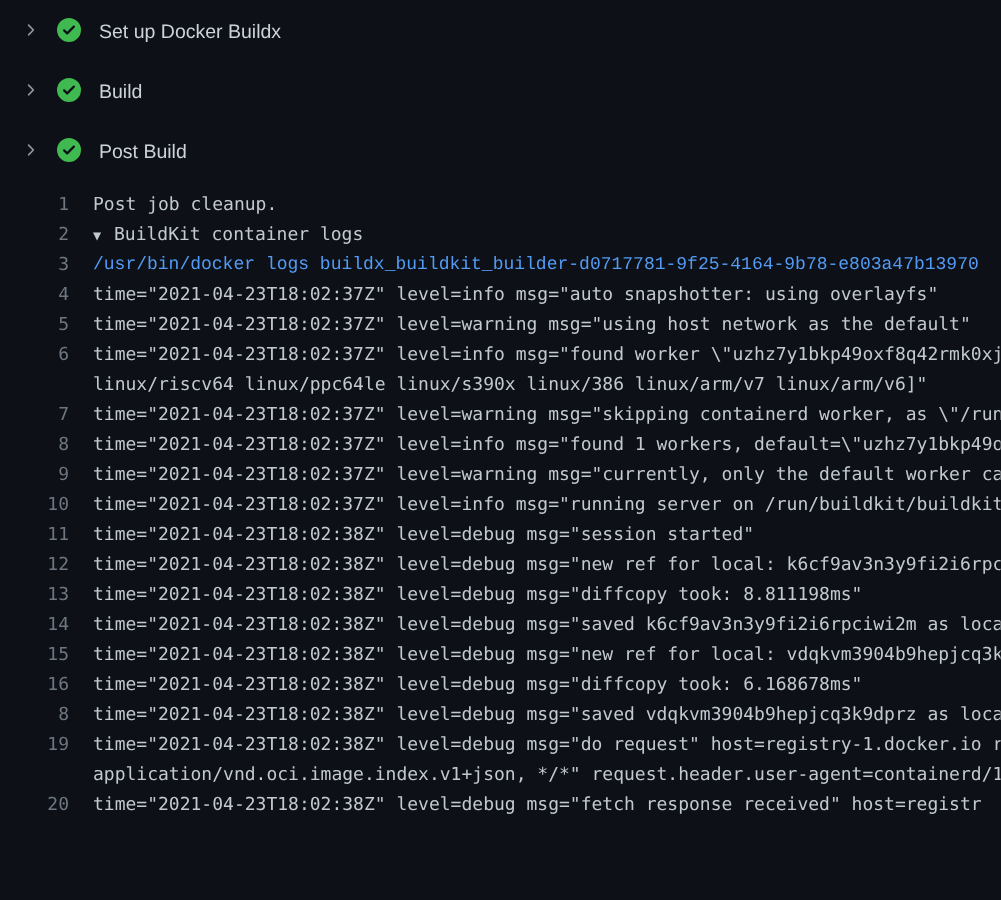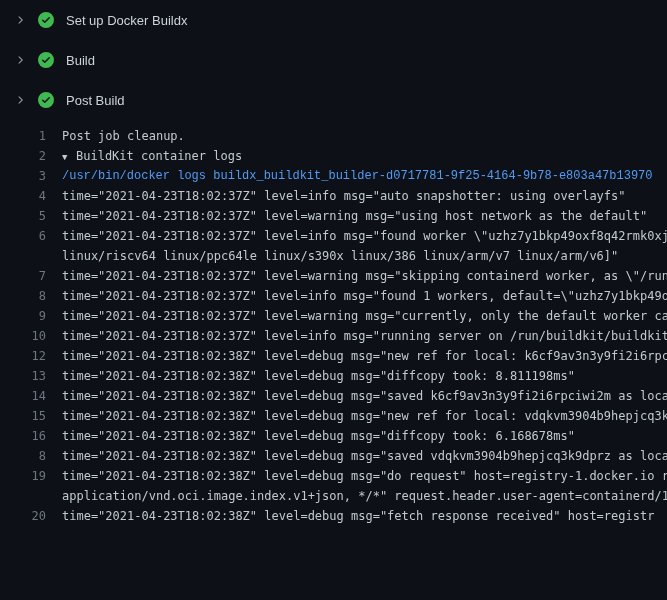--- a/index.html
+++ b/index.html
@@ -150,20 +150,24 @@
   <div class="log-line plain">
     <span class="ln">9</span>
     <span class="lt">time="2021-04-23T18:02:37Z" level=warning msg="currently, only the default worker ca</span>
   </div>
 
   <div class="log-line plain">
     <span class="ln">10</span>
     <span class="lt">time="2021-04-23T18:02:37Z" level=info msg="running server on /run/buildkit/buildkit</span>
   </div>
 
+  <div class="log-line plain">
+    <span class="ln">11</span>
+    <span class="lt">time="2021-04-23T18:02:38Z" level=debug msg="session started"</span>
+  </div>
 
   <div class="log-line plain">
     <span class="ln">12</span>
     <span class="lt">time="2021-04-23T18:02:38Z" level=debug msg="new ref for local: k6cf9av3n3y9fi2i6rpc</span>
   </div>
 
   <div class="log-line plain">
     <span class="ln">13</span>
     <span class="lt">time="2021-04-23T18:02:38Z" level=debug msg="diffcopy took: 8.811198ms"</span>
   </div>

